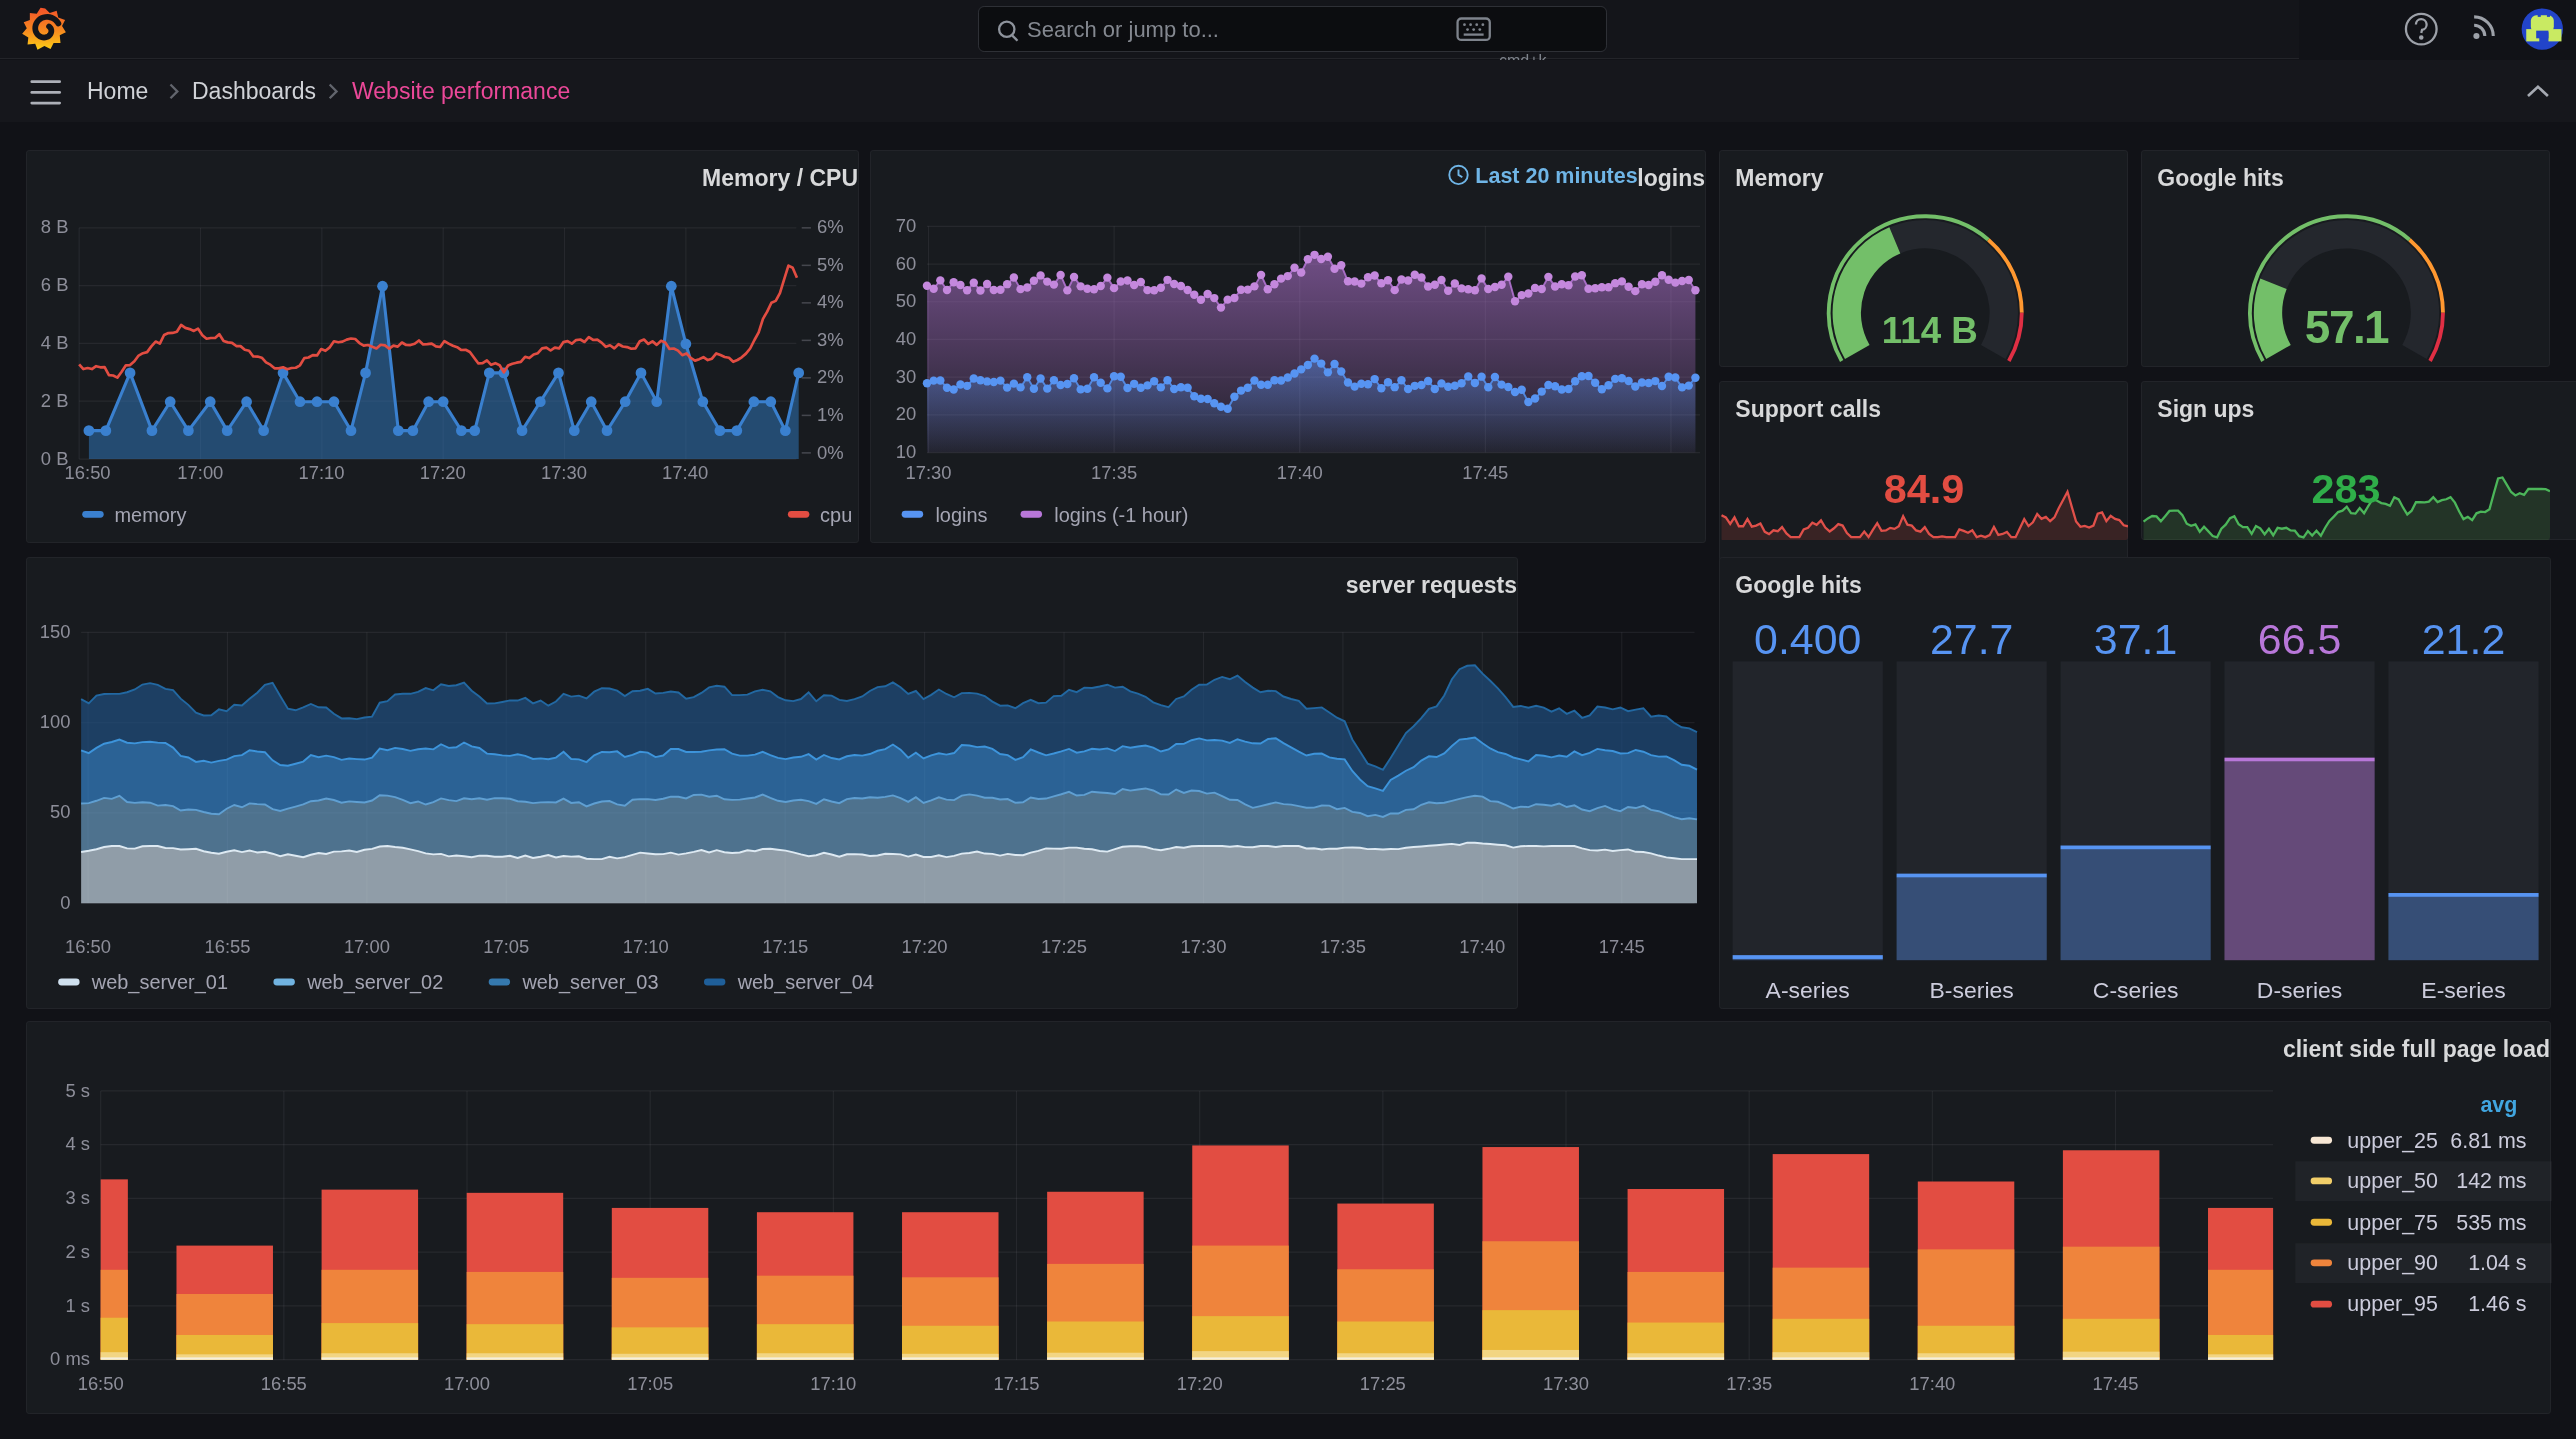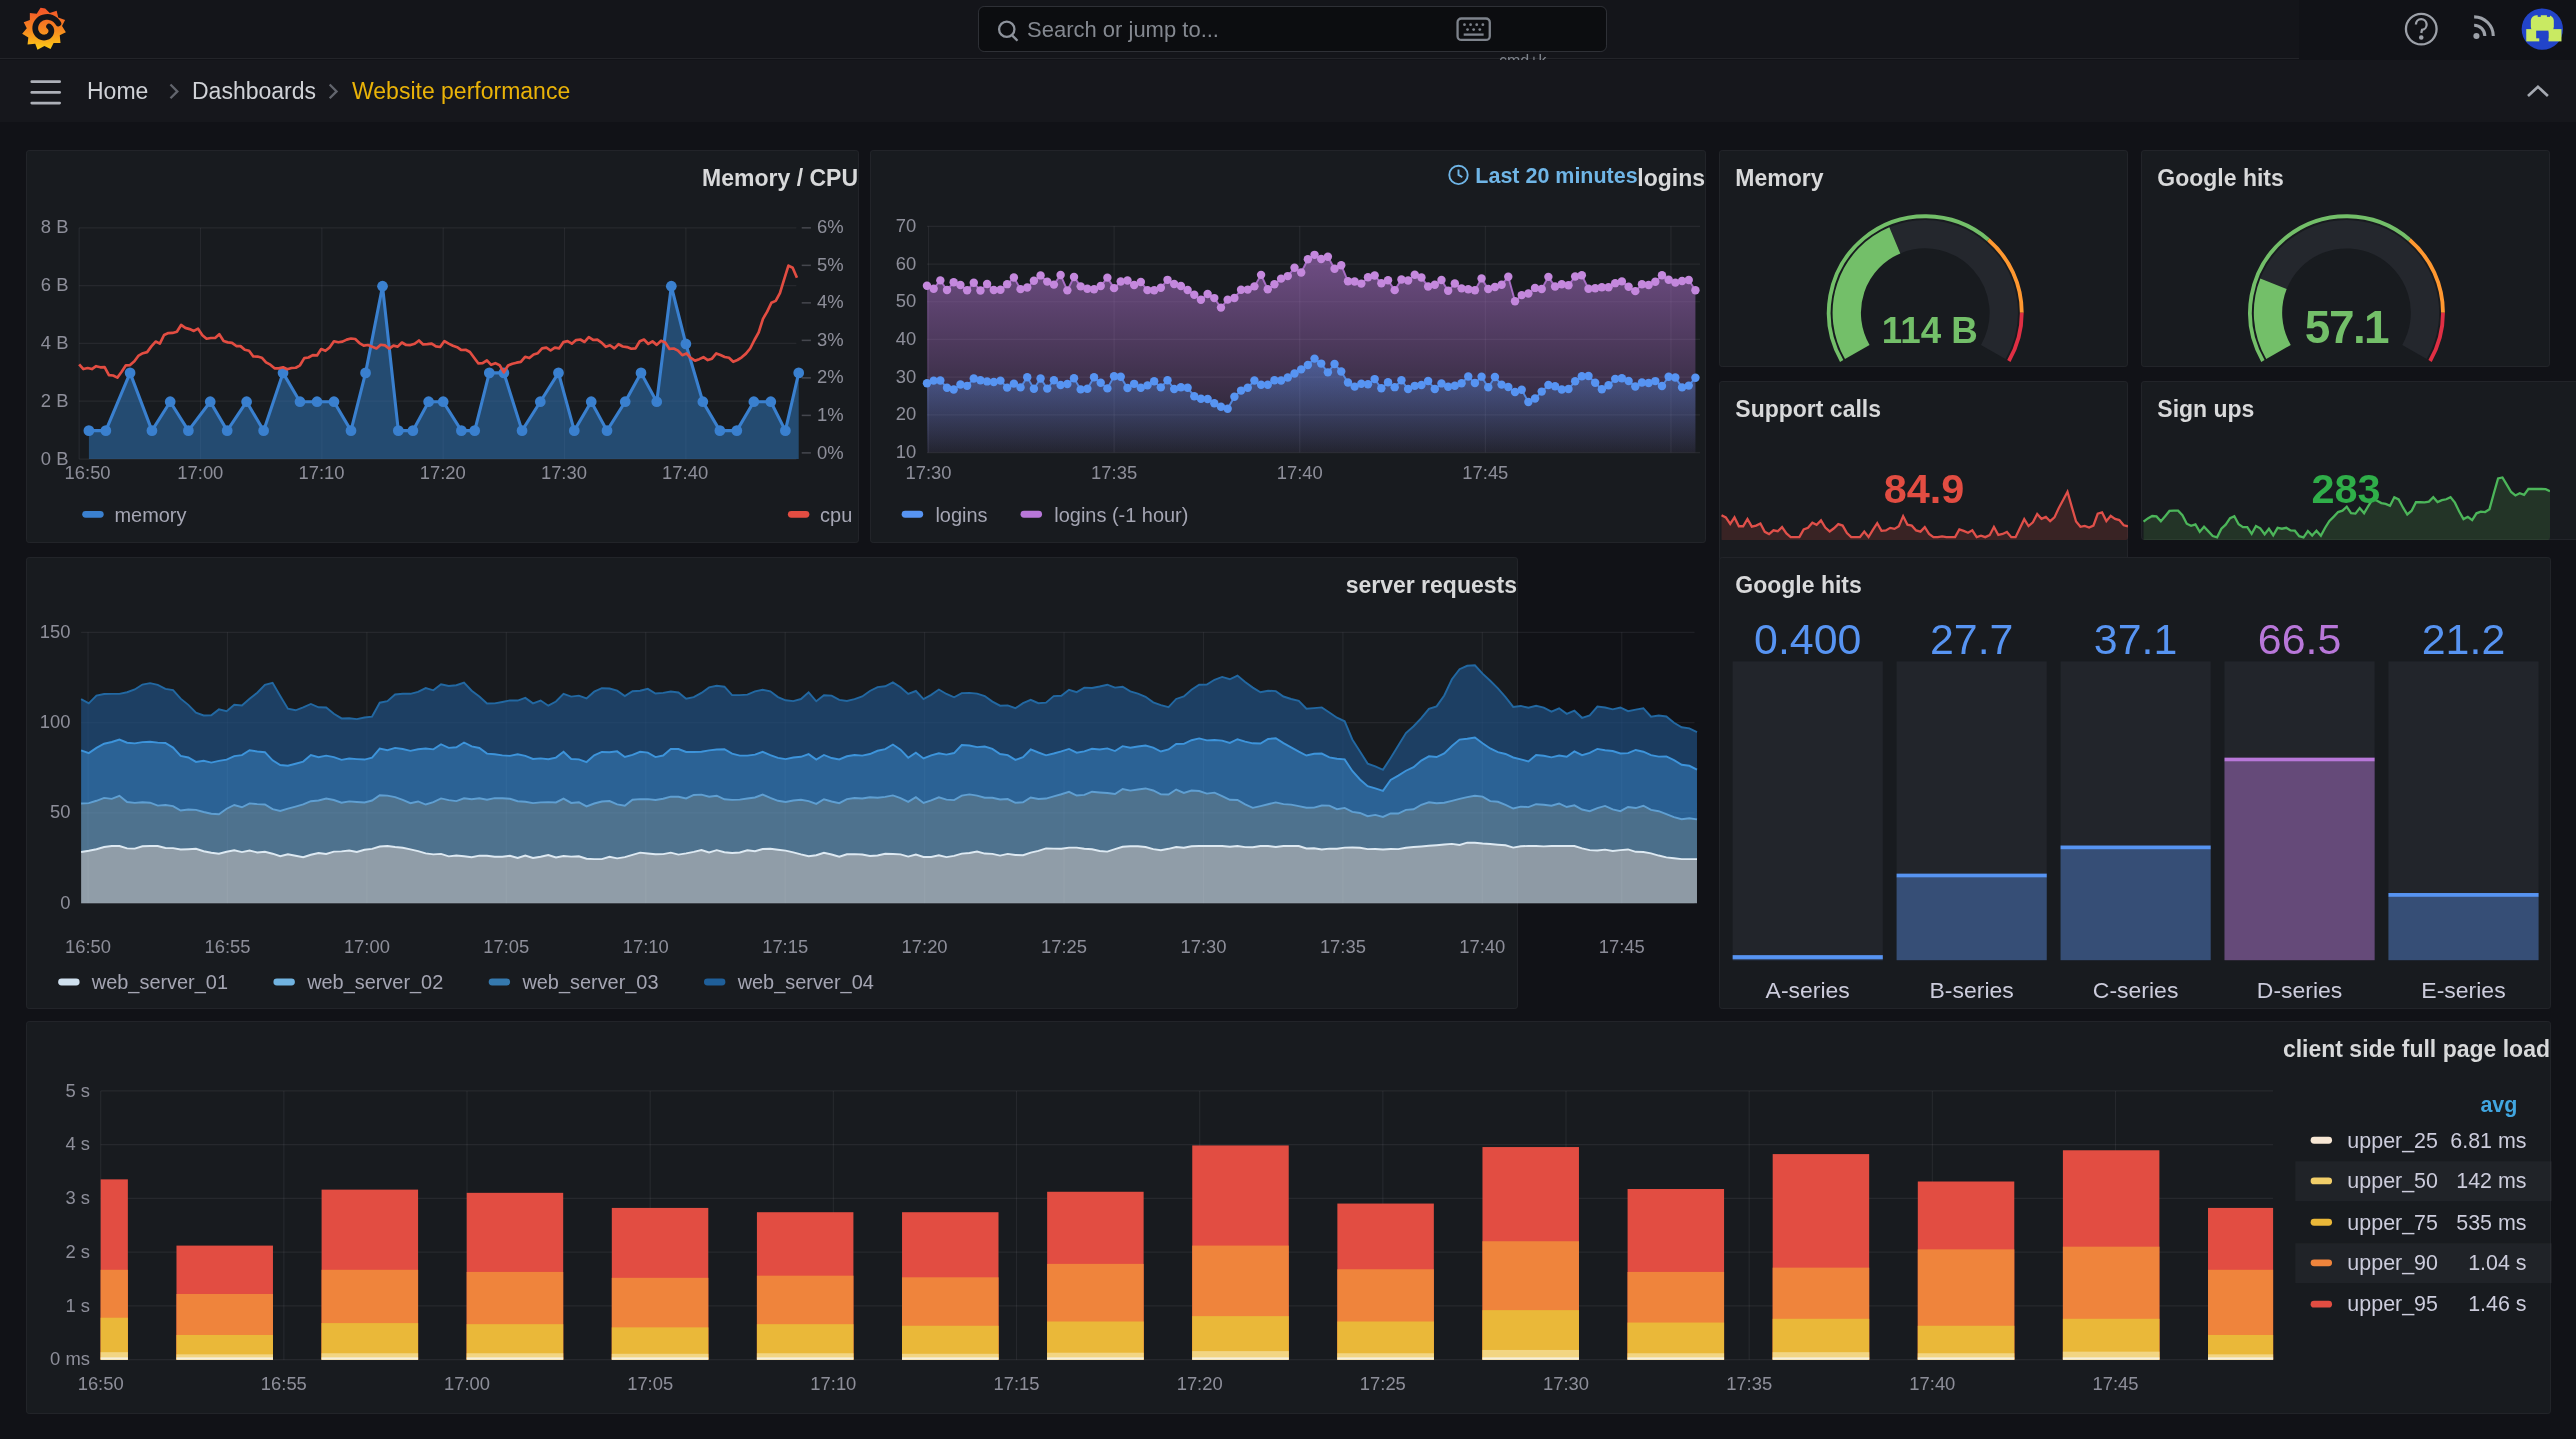--- a/index.html
+++ b/index.html
@@ -68,21 +68,21 @@
       <rect x="37" y="103.5" width="40" height="3.6" transform="translate(0,-77)" rx="1.8"></rect>
       <rect x="37" y="117.5" width="40" height="3.6" transform="translate(0,-77)" rx="1.8"></rect>
       <rect x="37" y="131.5" width="40" height="3.6" transform="translate(0,-77)" rx="1.8"></rect>
     </g>
     <path d="M220,32 l9,9 l-9,9" stroke="#62656d" stroke-width="3" fill="none"></path>
     <path d="M428,32 l9,9 l-9,9" stroke="#62656d" stroke-width="3" fill="none"></path>
     <path d="M3300,47 l13,-12 l13,12" stroke="#a6aab2" stroke-width="3.5" fill="none"></path>
   </svg>
   <span style="position:absolute;left:87px;top:18.4px;font-size:23px;color:#d0d2d7;">Home</span>
   <span style="position:absolute;left:192px;top:18.4px;font-size:23px;color:#d0d2d7;">Dashboards</span>
-  <span style="position:absolute;left:352px;top:18.4px;font-size:23px;color:#eab308;">Website performance</span>
+  <span style="position:absolute;left:352px;top:18.4px;font-size:23px;color:#ec4899;">Website performance</span>
 </div>
 
 <div class="panel" style="left:26px;top:150px;width:833px;height:393px;">
 <div class="ptitle" style="top:14px;">Memory / CPU</div>
 <svg width="833" height="393" viewBox="0 0 1086 512">
       <defs>
         <linearGradient id="memf" x1="0" y1="0" x2="0" y2="1">
           <stop offset="0" stop-color="rgba(48,112,173,0.50)"></stop>
           <stop offset="1" stop-color="rgba(48,112,173,0.50)"></stop>
         </linearGradient>

